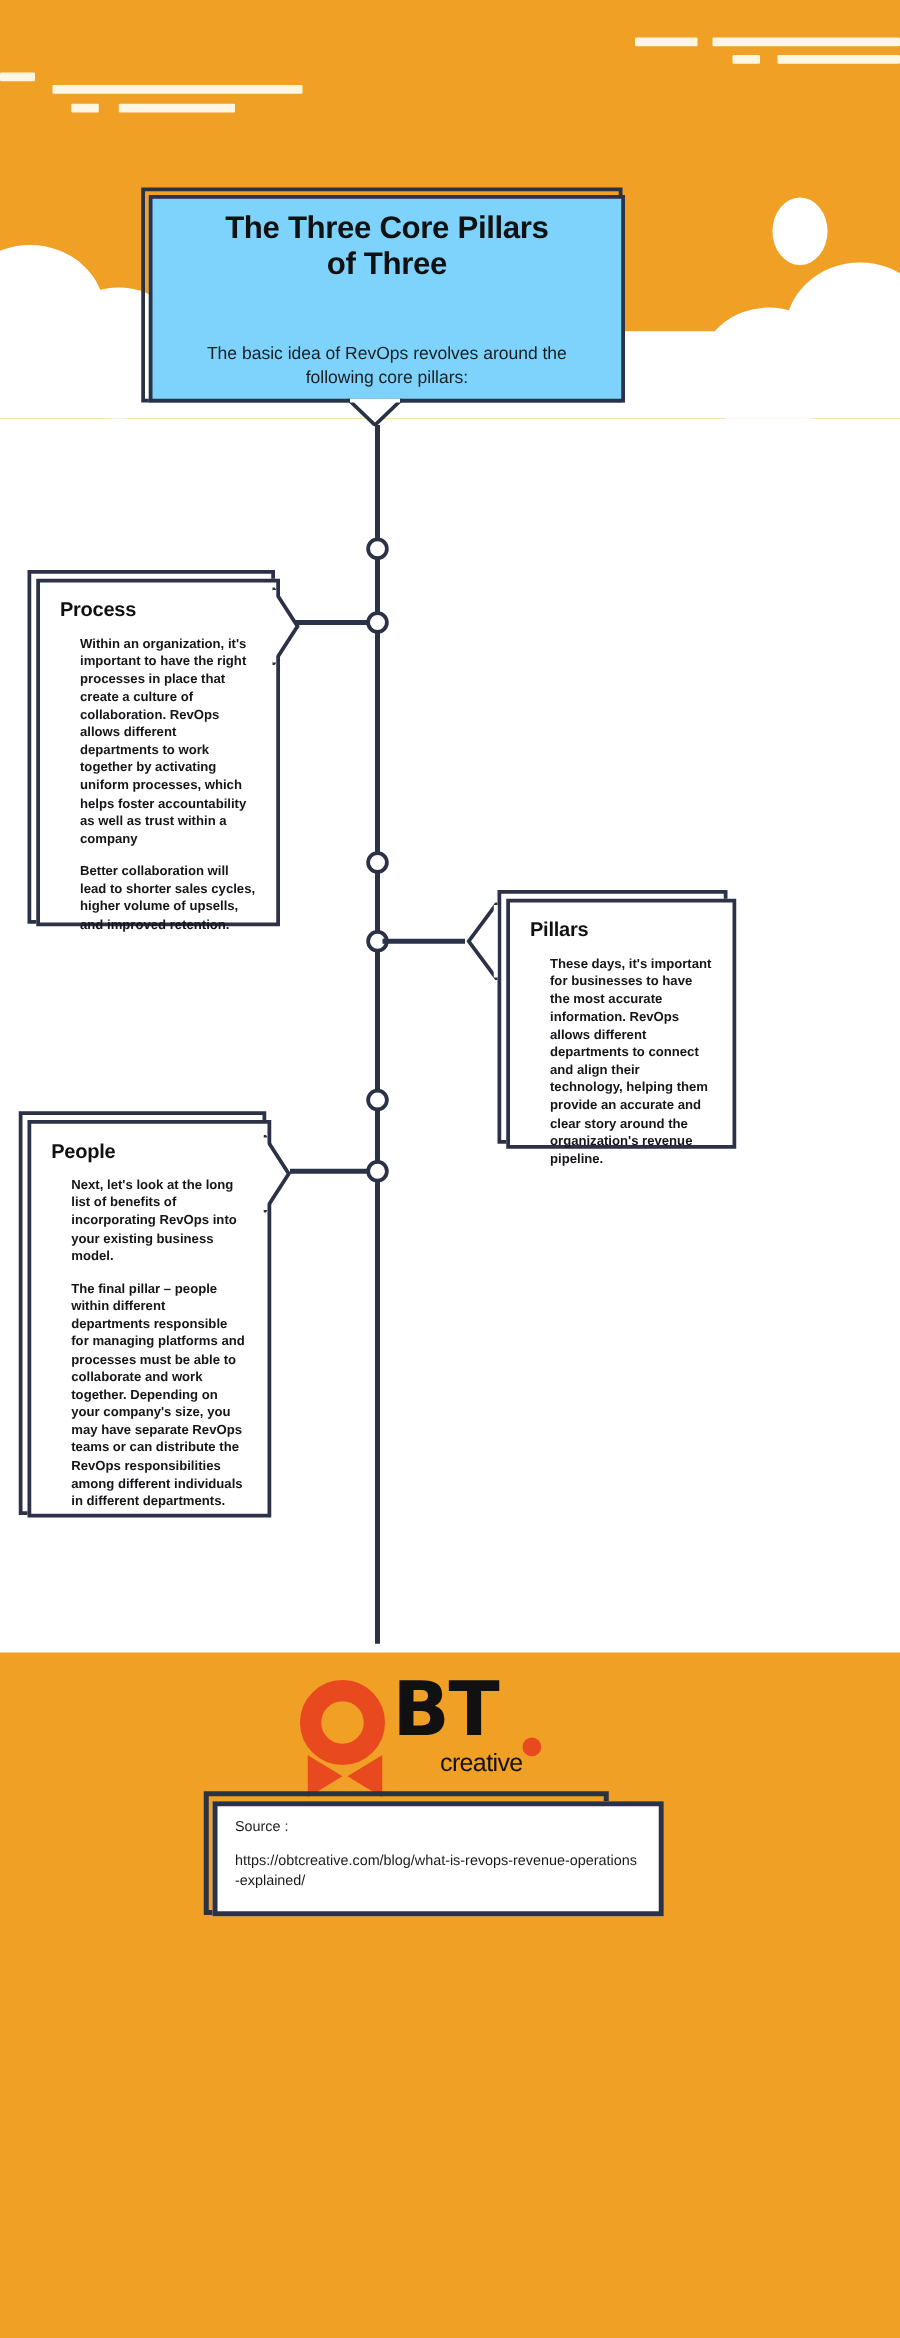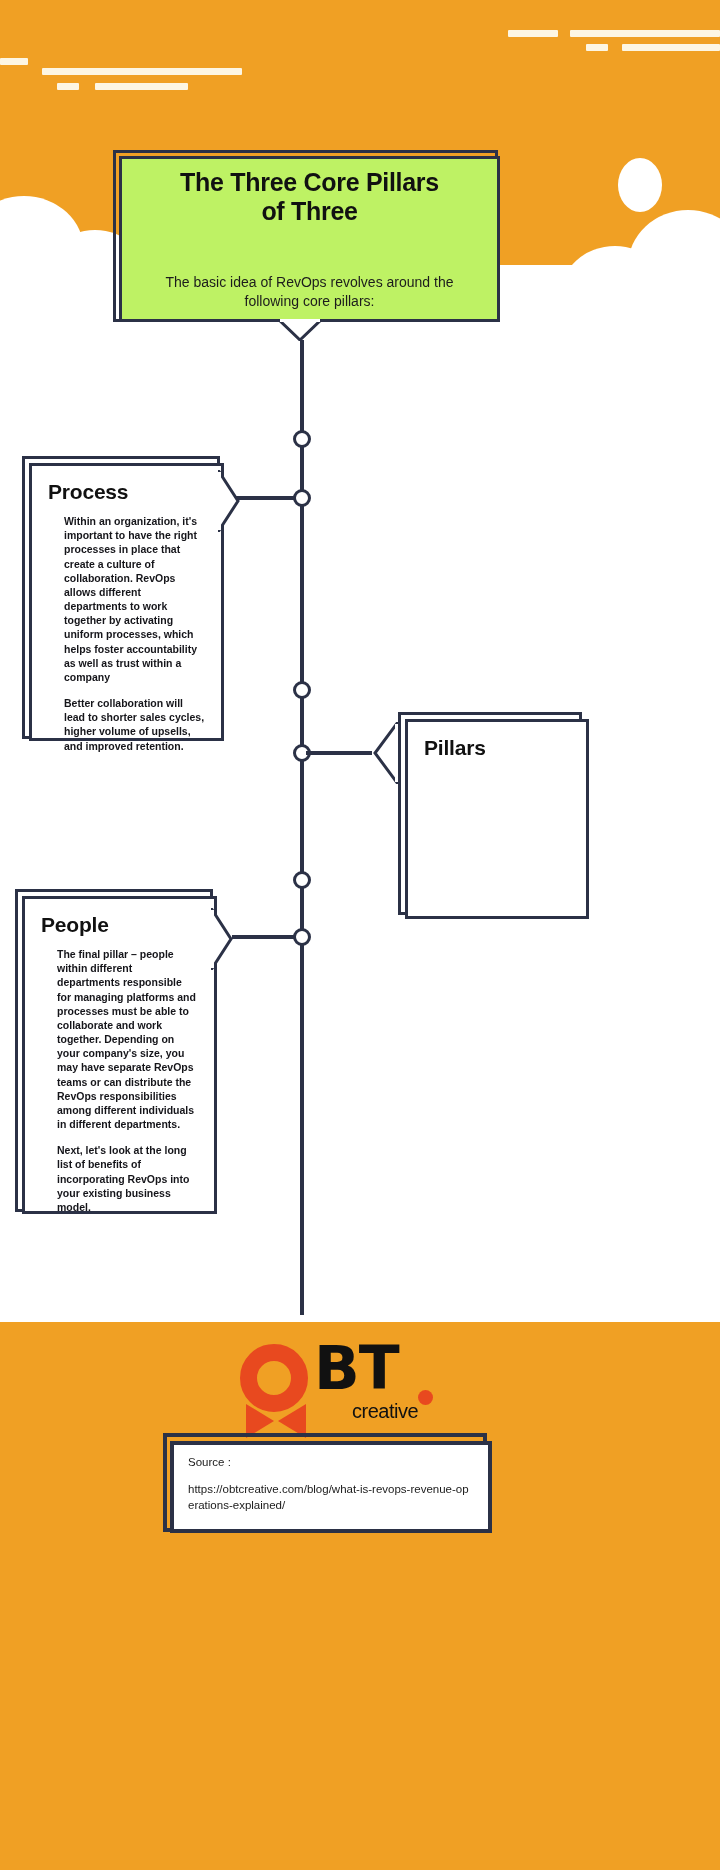--- a/index.html
+++ b/index.html
@@ -53,21 +53,21 @@
     left: 113px; top: 150px;
     width: 385px; height: 172px;
     border: 3px solid #2b3146;
     background: transparent;
     box-sizing: border-box;
   }
   .header-card {
     position: absolute;
     left: 119px; top: 156px;
     width: 381px; height: 166px;
-    background: #bef264;
+    background: #7dd3fc;
     border: 3px solid #2b3146;
     box-sizing: border-box;
     display: flex;
     flex-direction: column;
     align-items: center;
     justify-content: center;
     padding: 8px 20px;
     gap: 16px;
   }
   .header-title {
@@ -126,21 +126,21 @@
     background: transparent;
   }
   .card {
     position: absolute;
     background: #ffffff;
     border: 3px solid #2b3146;
     box-sizing: border-box;
     padding: 14px 16px 14px 16px;
   }
   .card-title {
-    font-size: 21px;
+    font-size: 16px;
     font-weight: bold;
     color: #111111;
     margin: 0 0 10px 0;
     letter-spacing: -0.2px;
   }
   .card-para {
     font-size: 10.5px;
     font-weight: bold;
     color: #15151a;
     line-height: 1.35;
@@ -214,21 +214,21 @@
   .source-shadow {
     position: absolute;
     left: 163px; top: 1433px;
     width: 324px; height: 99px;
     border: 4px solid #2b3146;
     box-sizing: border-box;
   }
   .source-card {
     position: absolute;
     left: 170px; top: 1441px;
-    width: 322px; height: 92px;
+    width: 361px; height: 92px;
     background: #ffffff;
     border: 4px solid #2b3146;
     box-sizing: border-box;
     padding: 11px 14px;
   }
   .source-label {
     font-size: 11.5px;
     color: #1a1a1a;
     margin-bottom: 14px;
   }
@@ -298,31 +298,32 @@
     <p class="card-para">Better collaboration will lead to shorter sales cycles, higher volume of upsells, and improved retention.</p>
   </div>
   <svg class="beak" style="left:218px; top:470px; width:22px; height:62px;" viewBox="0 0 22 62">
     <path d="M0 0 L20 31 L0 62" fill="#ffffff" stroke="#2b3146" stroke-width="3"></path>
     <path d="M0 2 L0 60" stroke="#ffffff" stroke-width="6"></path>
   </svg>
 
   <div class="card-shadow" style="left:398px; top:712px; width:184px; height:203px;"></div>
   <div class="card" style="left:405px; top:719px; width:184px; height:200px;">
     <div class="card-title">Pillars</div>
+    <p class="card-para">These days, it's important for businesses to have the most accurate information. RevOps allows different departments to connect and align their technology, helping them provide an accurate and clear story around the organization's revenue pipeline.</p>
   </div>
   <svg class="beak" style="left:372px; top:722px; width:26px; height:62px;" viewBox="0 0 26 62">
     <path d="M26 0 L3 31 L26 62" fill="#ffffff" stroke="#2b3146" stroke-width="3"></path>
     <path d="M26 2 L26 60" stroke="#ffffff" stroke-width="6"></path>
   </svg>
 
   <div class="card-shadow" style="left:15px; top:889px; width:198px; height:323px;"></div>
   <div class="card" style="left:22px; top:896px; width:195px; height:318px;">
     <div class="card-title">People</div>
+    <p class="card-para">Next, let's look at the long list of benefits of incorporating RevOps into your existing business model.</p>
     <p class="card-para">The final pillar – people within different departments responsible for managing platforms and processes must be able to collaborate and work together. Depending on your company's size, you may have separate RevOps teams or can distribute the RevOps responsibilities among different individuals in different departments.</p>
-    <p class="card-para">Next, let's look at the long list of benefits of incorporating RevOps into your existing business model.</p>
   </div>
   <svg class="beak" style="left:211px; top:908px; width:22px; height:62px;" viewBox="0 0 22 62">
     <path d="M0 0 L20 31 L0 62" fill="#ffffff" stroke="#2b3146" stroke-width="3"></path>
     <path d="M0 2 L0 60" stroke="#ffffff" stroke-width="6"></path>
   </svg>
 
   <div class="footer-band"></div>
 
   <div class="logo-wrap">
     <div class="logo">

